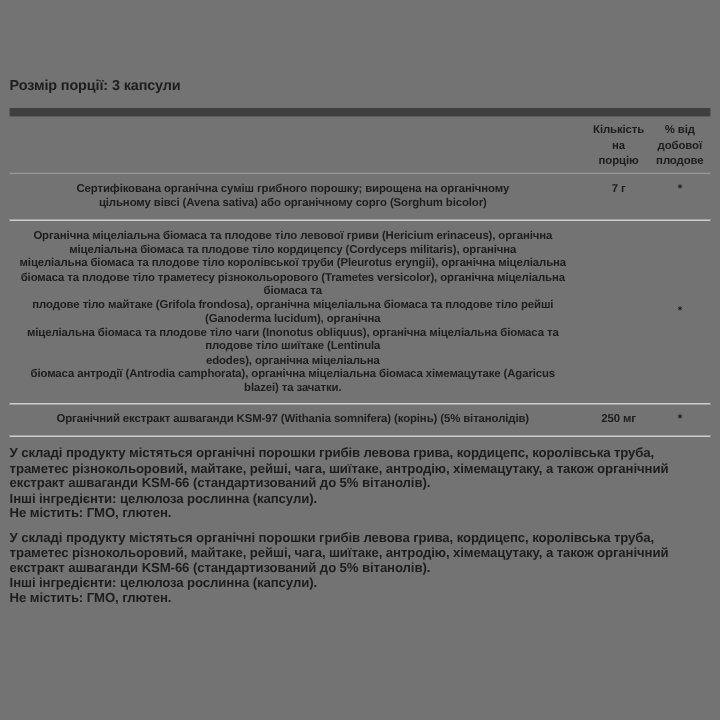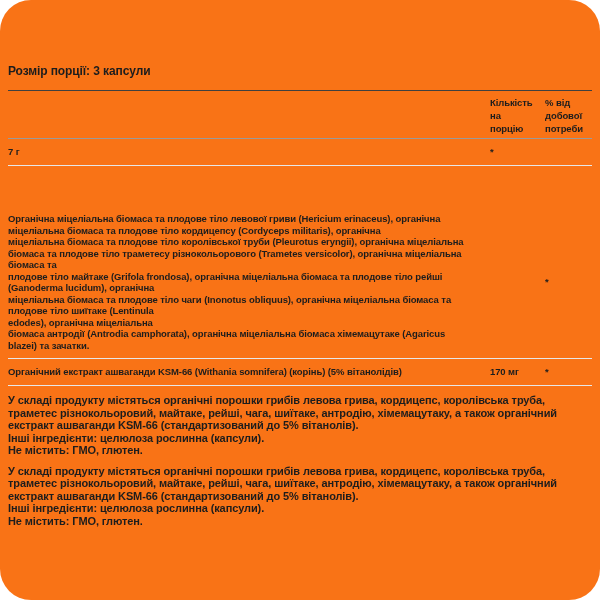--- a/index.html
+++ b/index.html
@@ -4,59 +4,59 @@
 <style>
   html, body {
     margin: 0;
     padding: 0;
     background: #ffffff;
   }
   .page {
     position: relative;
     width: 600px;
     height: 600px;
-    background: #f97316;
+    background: #737373;
     box-sizing: border-box;
     padding: 64px 8px 0 8px;
     font-family: "Liberation Sans", sans-serif;
     color: #1d1d1d;
     font-weight: 700;
-    border-radius: 31px;
   }
   .pre { white-space: pre-line; }
 
   .info-line {
     margin: 0 0 12px 0;
     font-size: 12px;
     line-height: 14px;
     letter-spacing: -0.1px;
   }
 
   .facts-table {
     margin-top: 9px;
-    border-top: 1px solid #404040;
+    border-top: 7px solid #404040;
     font-size: 9.5px;
     letter-spacing: -0.1px;
+    text-align: center;
   }
   .t-row {
     display: grid;
     grid-template-columns: 482px 55px 1fr;
     align-items: start;
   }
   .t-head {
     padding: 5px 0 3px 0;
     border-bottom: 1px solid #9a9a9a;
     line-height: 13px;
   }
   .t-data {
     padding: 7px 0;
     border-bottom: 1px solid #e7e7e7;
     line-height: 12px;
   }
-  .t-data.blend { line-height: 11.5px; margin-top: 40px; }
+  .t-data.blend { line-height: 11.5px; }
   .name-col { padding-right: 10px; }
   .amt-col, .dv-col { padding-right: 4px; }
   .dv-center { align-self: center; }
 
   .footnote {
     margin: 10px 0 0 0;
     font-size: 9.5px;
     line-height: 12px;
     letter-spacing: -0.1px;
   }
@@ -77,24 +77,26 @@
 
   <div class="facts-table">
 
     <div class="t-row t-head">
       <div class="name-col"></div>
       <div class="amt-col pre">Кількість
 на
 порцію</div>
       <div class="dv-col pre">% від
 добової
-потреби</div>
+плодове</div>
     </div>
 
     <div class="t-row t-data">
+      <div class="name-col pre">Сертифікована органічна суміш грибного порошку; вирощена на органічному
+цільному вівсі (Avena sativa) або органічному сорго (Sorghum bicolor)</div>
       <div class="amt-col">7 г</div>
       <div class="dv-col">*</div>
     </div>
 
     <div class="t-row t-data blend">
       <div class="name-col pre">Органічна міцеліальна біомаса та плодове тіло левової гриви (Hericium erinaceus), органічна
 міцеліальна біомаса та плодове тіло кордицепсу (Cordyceps militaris), органічна
 міцеліальна біомаса та плодове тіло королівської труби (Pleurotus eryngii), органічна міцеліальна
 біомаса та плодове тіло траметесу різнокольорового (Trametes versicolor), органічна міцеліальна
 біомаса та
@@ -103,22 +105,22 @@
 міцеліальна біомаса та плодове тіло чаги (Inonotus obliquus), органічна міцеліальна біомаса та
 плодове тіло шиїтаке (Lentinula
 edodes), органічна міцеліальна
 біомаса антродії (Antrodia camphorata), органічна міцеліальна біомаса хімемацутаке (Agaricus
 blazei) та зачатки.</div>
       <div class="amt-col"></div>
       <div class="dv-col dv-center">*</div>
     </div>
 
     <div class="t-row t-data">
-      <div class="name-col pre">Органічний екстракт ашваганди KSM-66 (Withania somnifera) (корінь) (5% вітанолідів)</div>
-      <div class="amt-col">170 мг</div>
+      <div class="name-col pre">Органічний екстракт ашваганди KSM-97 (Withania somnifera) (корінь) (5% вітанолідів)</div>
+      <div class="amt-col">250 мг</div>
       <div class="dv-col">*</div>
     </div>
 
   </div>
 
 
   <p class="para pre">У складі продукту містяться органічні порошки грибів левова грива, кордицепс, королівська труба, траметес різнокольоровий, майтаке, рейші, чага, шиїтаке, антродію, хімемацутаку, а також органічний екстракт ашваганди KSM-66 (стандартизований до 5% вітанолів).
 Інші інгредієнти: целюлоза рослинна (капсули).
 Не містить: ГМО, глютен.</p>
   <p class="para pre">У складі продукту містяться органічні порошки грибів левова грива, кордицепс, королівська труба, траметес різнокольоровий, майтаке, рейші, чага, шиїтаке, антродію, хімемацутаку, а також органічний екстракт ашваганди KSM-66 (стандартизований до 5% вітанолів).

